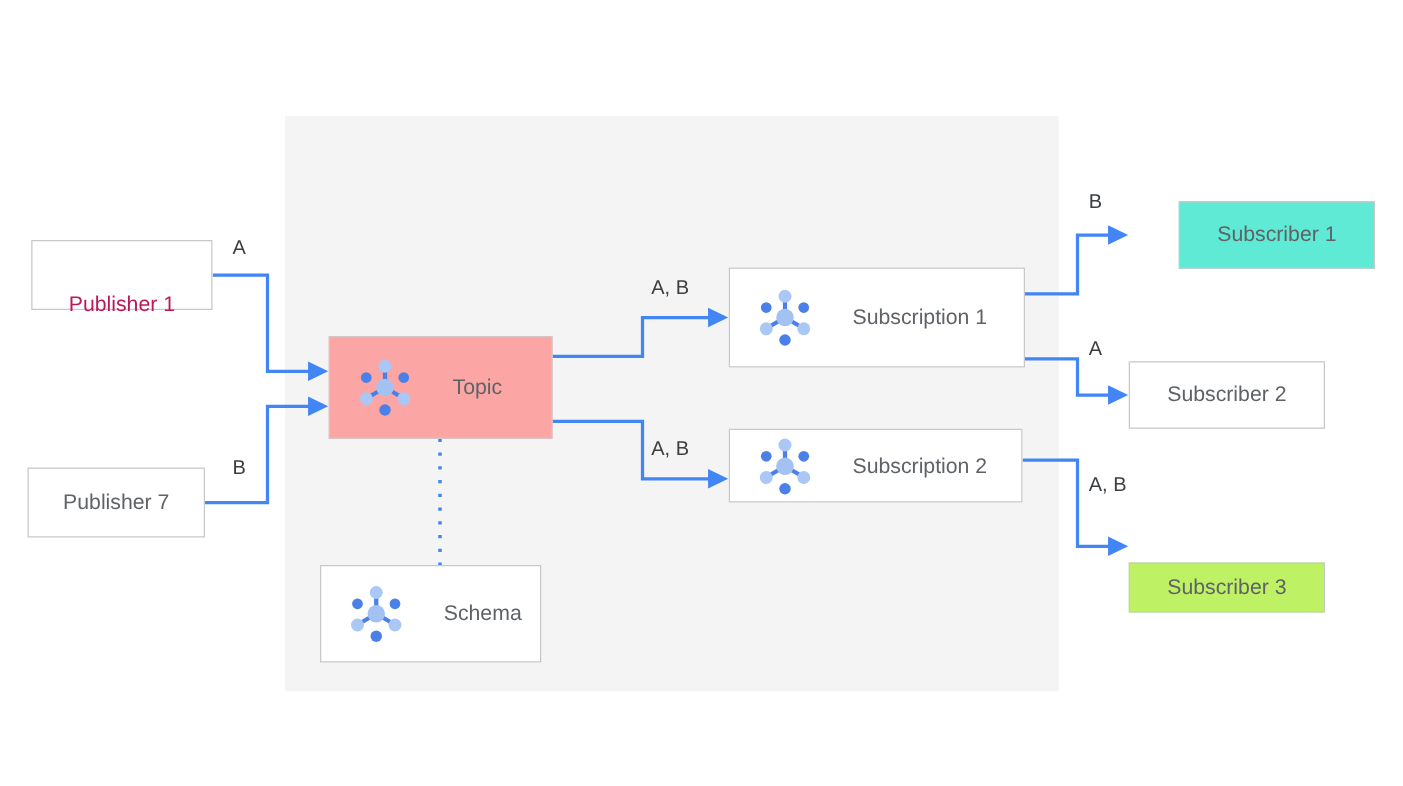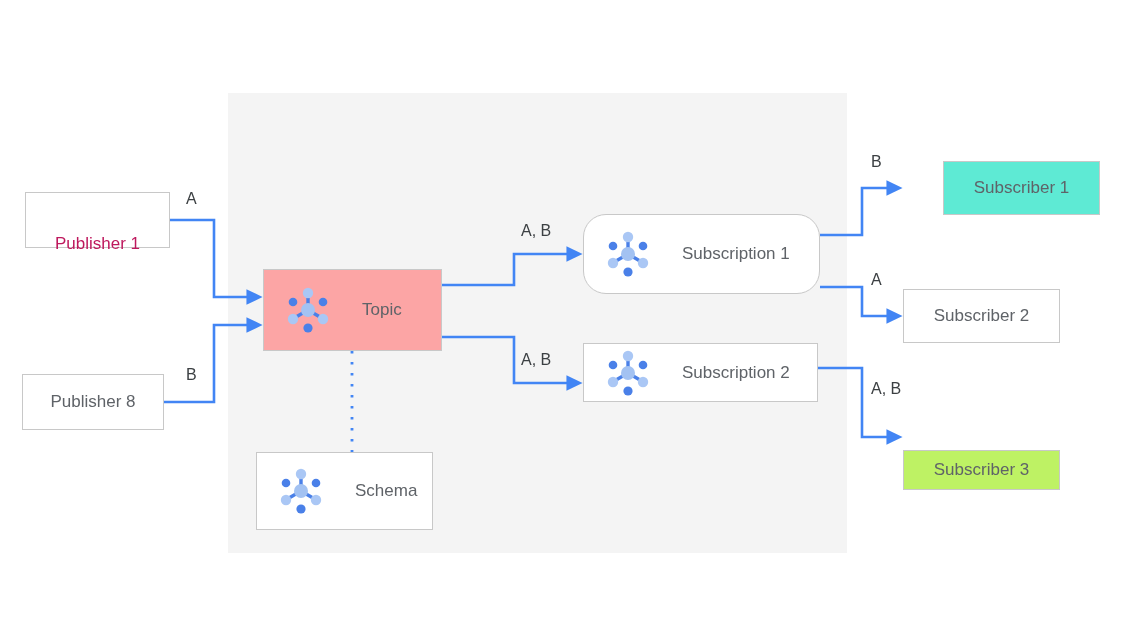--- a/index.html
+++ b/index.html
@@ -104,21 +104,21 @@
     </g>
 
     <path d="M352,351 L352,452" fill="none" stroke="#4285f4" stroke-width="2.8" stroke-linecap="butt" stroke-dasharray="2.6 8.4"></path>
   </svg>
 
   <div id="nodes">
       <div class="box" style="left: 25px; top: 192px; width: 145px; height: 56px; background: rgb(255, 255, 255); border-color: rgb(200, 200, 200);">
         <span class="box-label" style="color: #be185d; margin-top: 48px;">Publisher 1</span>
       </div>
       <div class="box" style="left: 22px; top: 374px; width: 142px; height: 56px; background: rgb(255, 255, 255); border-color: rgb(200, 200, 200);">
-        <span class="box-label" style="color: rgb(95, 99, 104);">Publisher 8</span>
+        <span class="box-label" style="color: rgb(95, 99, 104);">Publisher 7</span>
       </div>
       <div class="box with-icon" style="left: 263px; top: 269px; width: 179px; height: 82px; background: #fca5a5; border-color: rgb(200, 200, 200); align-items: center;">
         <svg class="ps-icon" viewBox="0 0 52 52">
     <g stroke="#4a80e8" stroke-width="3.4" stroke-linecap="round">
       <line x1="26" y1="26" x2="26" y2="12"></line>
       <line x1="26" y1="26" x2="14" y2="33"></line>
       <line x1="26" y1="26" x2="38" y2="33"></line>
     </g>
     <circle cx="26" cy="9" r="5.2" fill="#aac7f5"></circle>
     <circle cx="11" cy="18" r="4.3" fill="#4a80e8"></circle>
@@ -140,21 +140,21 @@
     <circle cx="26" cy="9" r="5.2" fill="#aac7f5"></circle>
     <circle cx="11" cy="18" r="4.3" fill="#4a80e8"></circle>
     <circle cx="41" cy="18" r="4.3" fill="#4a80e8"></circle>
     <circle cx="11" cy="35" r="5.2" fill="#aac7f5"></circle>
     <circle cx="41" cy="35" r="5.2" fill="#aac7f5"></circle>
     <circle cx="26" cy="44" r="4.6" fill="#4a80e8"></circle>
     <circle cx="26" cy="26" r="7.0" fill="#a3c2f2"></circle>
   </svg>
         <span class="box-label" style="color: rgb(95, 99, 104);">Schema</span>
       </div>
-      <div class="box with-icon" style="left: 583px; top: 214px; width: 237px; height: 80px; background: rgb(255, 255, 255); border-color: rgb(200, 200, 200); border-radius: 23px;">
+      <div class="box with-icon" style="left: 583px; top: 214px; width: 237px; height: 80px; background: rgb(255, 255, 255); border-color: rgb(200, 200, 200);">
         <svg class="ps-icon" viewBox="0 0 52 52">
     <g stroke="#4a80e8" stroke-width="3.4" stroke-linecap="round">
       <line x1="26" y1="26" x2="26" y2="12"></line>
       <line x1="26" y1="26" x2="14" y2="33"></line>
       <line x1="26" y1="26" x2="38" y2="33"></line>
     </g>
     <circle cx="26" cy="9" r="5.2" fill="#aac7f5"></circle>
     <circle cx="11" cy="18" r="4.3" fill="#4a80e8"></circle>
     <circle cx="41" cy="18" r="4.3" fill="#4a80e8"></circle>
     <circle cx="11" cy="35" r="5.2" fill="#aac7f5"></circle>

